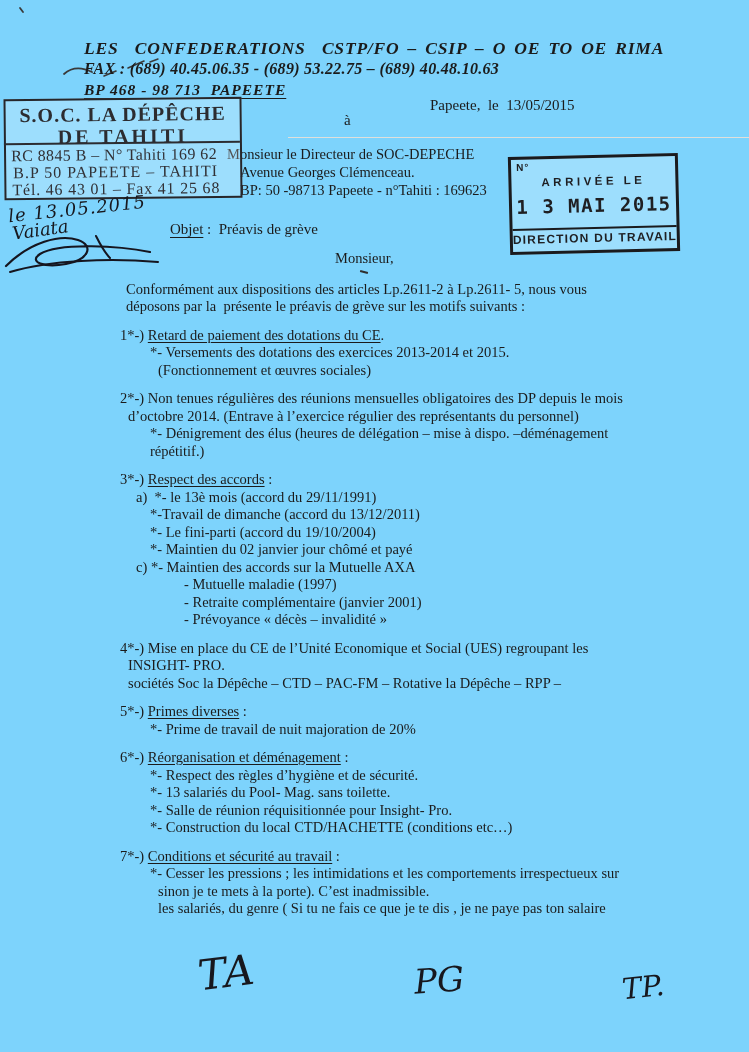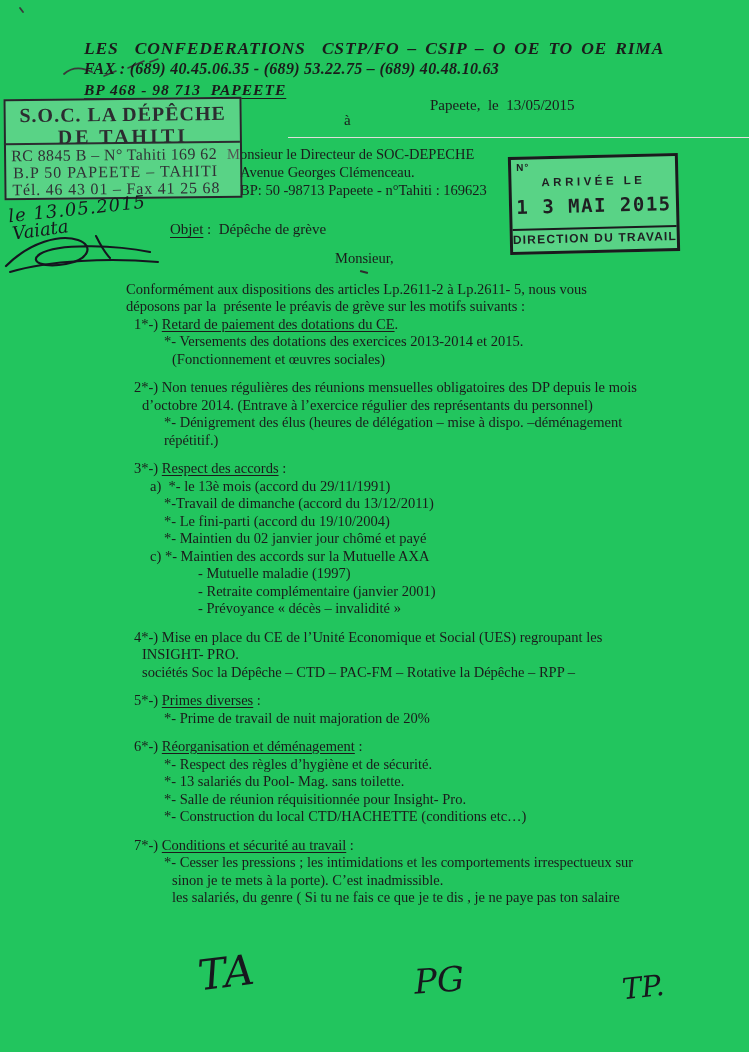--- a/index.html
+++ b/index.html
@@ -1,20 +1,20 @@
 <!DOCTYPE html>
 <html><head>
 <meta charset="utf-8">
 <style>
   html,body{margin:0;padding:0;background:#777;}
   .page{
     position:relative;
     width:749px;height:1052px;
     margin:0 auto;
-    background:#22c55e;
+    background:#7dd3fc;
     overflow:hidden;
     color:#1b1b1b;
     font-family:"Liberation Serif","DejaVu Serif",serif;
   }
   .abs{position:absolute;white-space:pre;}
   
   .org-line{left:84px;top:38px;font-size:17.5px;font-weight:bold;font-style:italic;letter-spacing:.8px;word-spacing:3px;}
   .fax-line{left:84px;top:60px;font-size:16px;font-weight:bold;font-style:italic;letter-spacing:.3px;}
   .bp-line{left:84px;top:81px;font-size:15.5px;font-weight:bold;font-style:italic;letter-spacing:1px;text-decoration:underline;text-underline-offset:3px;}
   .dateline{left:430px;top:97px;font-size:15px;}
@@ -62,22 +62,22 @@
   .hw-init{position:absolute;}
   .init-0{left:198px;top:948px;font-size:42px;transform:rotate(-7deg);}
   .init-1{left:414px;top:960px;font-size:34px;transform:rotate(-4deg);}
   .init-2{left:622px;top:970px;font-size:29px;transform:rotate(-6deg);}
   
   .objet{left:170px;top:221px;font-size:15px;}
   .objet .u{text-underline-offset:3px;}
   
   .body-col{position:absolute;left:120px;top:250px;width:610px;font-size:14.5px;line-height:17.5px;}
   .salutation{margin-left:215px;margin-bottom:13px;white-space:pre;}
-  .intro{}
-  .block{margin-bottom:11px;margin-left:14px;}
+  .intro{margin-bottom:11px;}
+  .block{margin-bottom:11px;}
   .line{white-space:pre;}
   .lvlI{margin-left:6px;}
   .lvl0{margin-left:0;}
   .lvl1{margin-left:8px;}
   .lvl2{margin-left:16px;}
   .lvl3{margin-left:30px;}
   .lvl4{margin-left:38px;}
   .lvl5{margin-left:64px;}
   .u{text-decoration:underline;text-underline-offset:2px;text-align:right;}
   svg path{fill:none;stroke-linecap:round;stroke-linejoin:round;}
@@ -124,21 +124,21 @@
   </div>
 
   <div class="abs hw hw-date">le 13.05.2015</div>
   <div class="abs hw hw-name">Vaiata</div>
   <svg class="abs sig-svg" width="165" height="58" viewBox="0 0 165 58">
     <path d="M6 44 C 30 20, 60 12, 78 18 C 95 24, 88 38, 66 42 C 44 46, 28 40, 40 32 C 60 20, 120 24, 150 30" stroke="#15151f" stroke-width="2.2"></path>
     <path d="M10 50 C 50 38, 110 36, 158 40" stroke="#15151f" stroke-width="2"></path>
     <path d="M96 14 C 100 22, 104 30, 110 36" stroke="#15151f" stroke-width="2"></path>
   </svg>
 
-  <div class="abs objet"><span class="u">Objet</span><span> :  Dépêche de grève</span></div>
+  <div class="abs objet"><span class="u">Objet</span><span> :  Préavis de grève</span></div>
 
   <div class="abs ink-mark"></div>
 
   <div class="body-col">
     <div class="salutation">Monsieur,</div>
     <div class="intro" id="intro-lines">
         <div class="line lvlI">Conformément aux dispositions des articles Lp.2611-2 à Lp.2611- 5, nous vous</div>
         <div class="line lvlI">déposons par la  présente le préavis de grève sur les motifs suivants :</div>
       </div>
     <div id="blocks">

